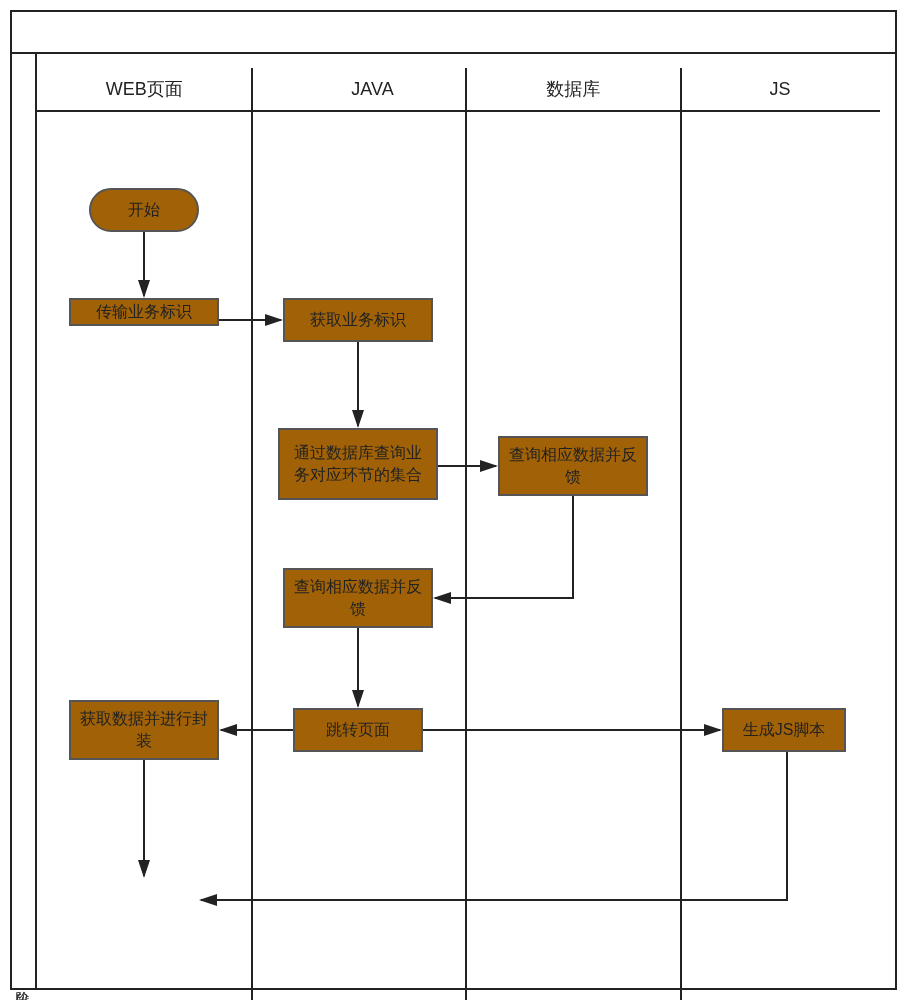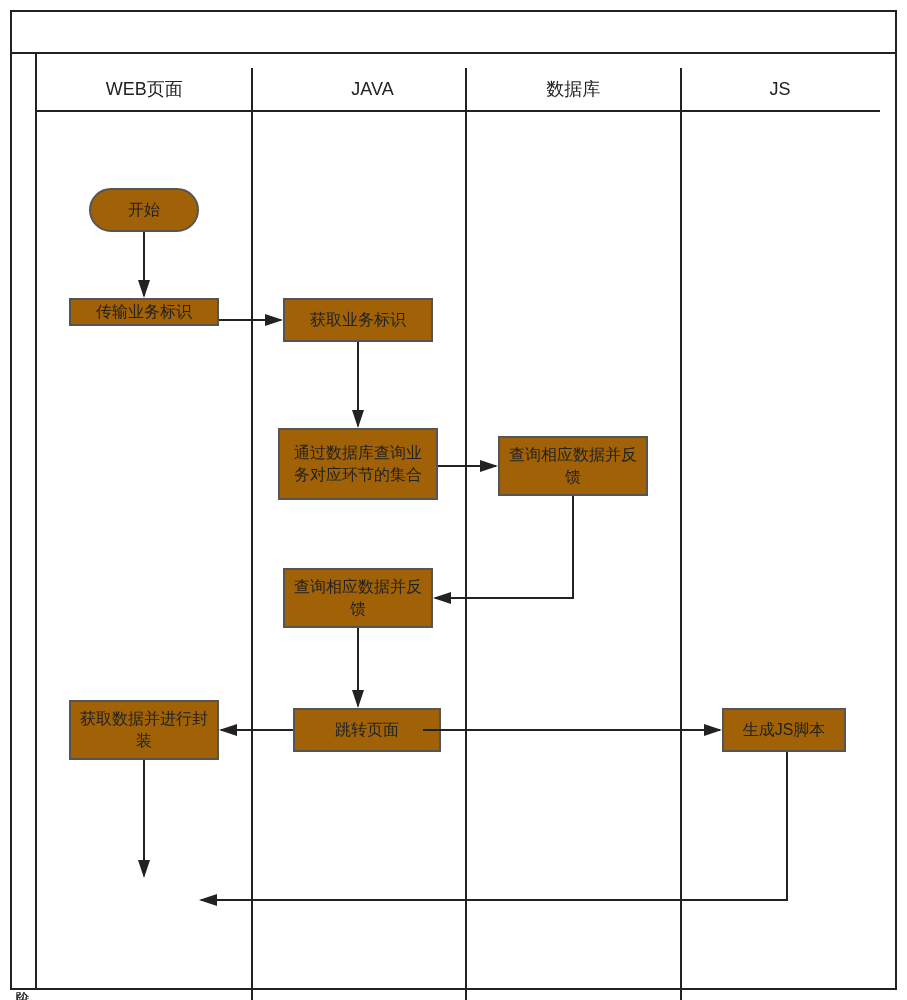--- a/index.html
+++ b/index.html
@@ -44,21 +44,21 @@
         <div class="node" style="left:32px;top:230px;width:150px;height:28px">传输业务标识</div>
 
         <div class="node" style="left:246px;top:230px;width:150px;height:44px">获取业务标识</div>
 
         <div class="node" style="left:241px;top:360px;width:160px;height:72px">通过数据库查询业务对应环节的集合</div>
 
         <div class="node" style="left:461px;top:368px;width:150px;height:60px">查询相应数据并反馈</div>
 
         <div class="node" style="left:246px;top:500px;width:150px;height:60px">查询相应数据并反馈</div>
 
-        <div class="node" style="left:256px;top:640px;width:148px;height:44px">跳转页面</div>
+        <div class="node" style="left:256px;top:640px;width:130px;height:44px">跳转页面</div>
 
         <div class="node" style="left:685px;top:640px;width:124px;height:44px">生成JS脚本</div>
 
         <div class="node" style="left:32px;top:632px;width:150px;height:60px">获取数据并进行封装</div>
 
 
         <svg class="arrows" width="858" height="938">
           <defs>
             <marker id="ah" markerWidth="10" markerHeight="10" refX="8" refY="3" orient="auto">
               <path d="M0,0 L9,3 L0,6 Z" fill="#222"></path>

